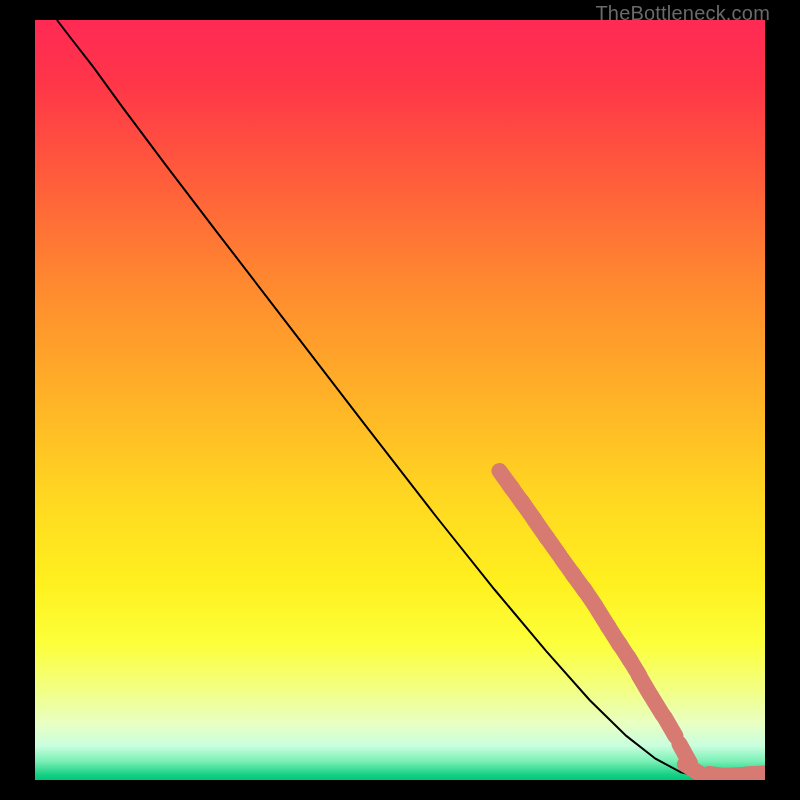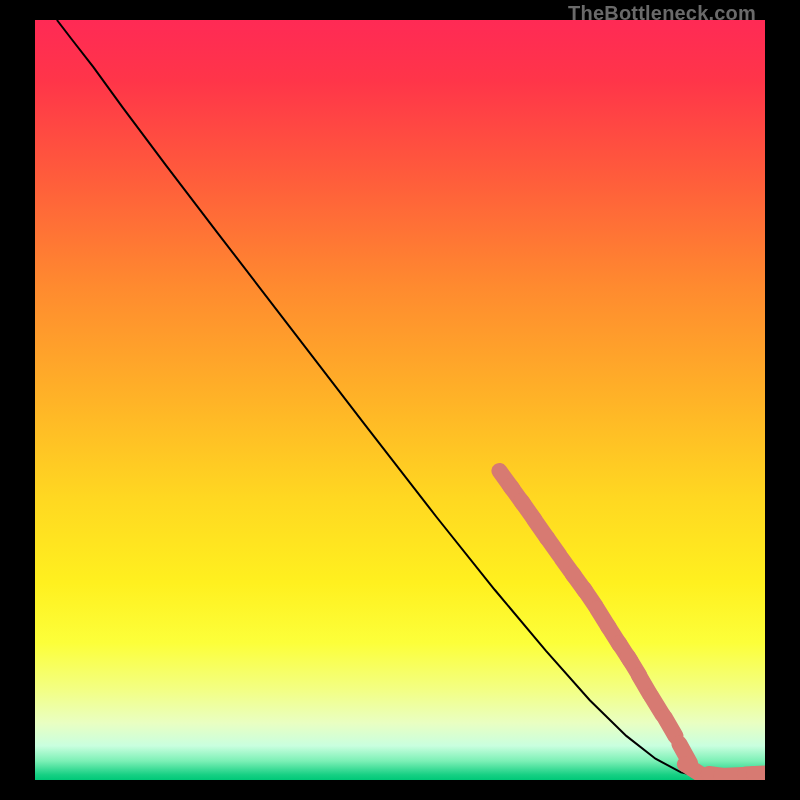--- a/index.html
+++ b/index.html
@@ -19,24 +19,24 @@
   .plot {
     position: absolute;
     left: 35px;
     top: 20px;
     width: 730px;
     height: 760px;
   }
   .watermark {
     position: absolute;
     top: 2px;
-    right: 44px;
+    right: 30px;
     color: #6a6a6a;
     font-size: 20px;
-    font-weight: 700;
+    font-weight: 400;
     letter-spacing: 0.2px;
     user-select: none;
   }
 </style>
 </head>
 <body>
 
 <div class="frame">
   <div class="watermark">TheBottleneck.com</div>
   <svg class="plot" viewBox="0 0 730 760" preserveAspectRatio="none">

